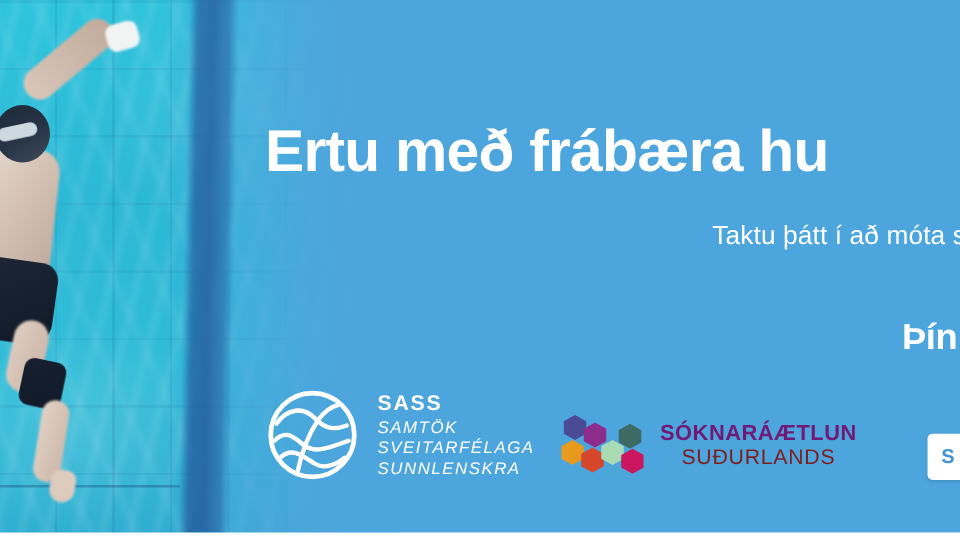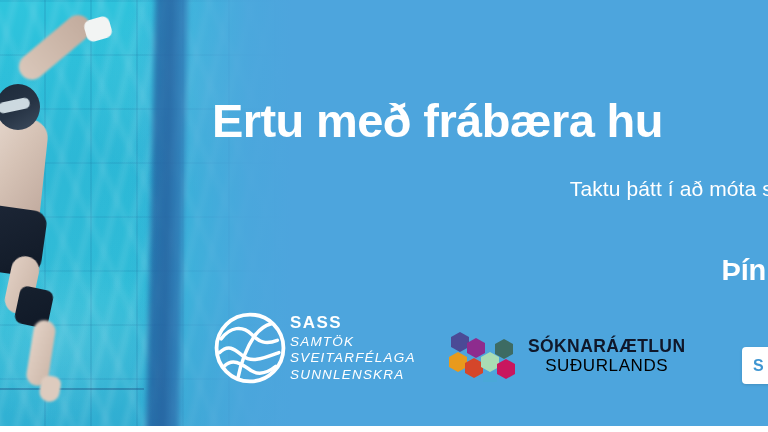--- a/index.html
+++ b/index.html
@@ -220,21 +220,21 @@
     letter-spacing: -.2px;
     white-space: nowrap;
   }
 
   
   .sass-logo {
     position: absolute;
     left: 212px; top: 310px;
     display: flex;
     align-items: center;
-    gap: 2px;
+    gap: 14px;
   }
   .sass-mark { width: 76px; height: 76px; display: block; flex: 0 0 auto; }
   .sass-text {
     color: #ffffff;
     line-height: 1.22;
     letter-spacing: 1.1px;
   }
   .sass-text .t-main { font-size: 17px; font-weight: bold; display: block; letter-spacing: 1.4px; }
   .sass-text .t-sub  { font-size: 13.5px; font-weight: 400; display: block; letter-spacing: 1.2px; font-style: italic; }
 
@@ -245,28 +245,28 @@
     display: flex;
     align-items: center;
     gap: 13px;
   }
   .hex-mark { width: 66px; height: 52px; display: block; flex: 0 0 auto; }
   .sokn-text { line-height: 1.15; }
   .sokn-text .s-main {
     display: block;
     font-size: 17.5px;
     font-weight: bold;
-    color: #0f172a;
+    color: #701a75;
     letter-spacing: .4px;
   }
   .sokn-text .s-sub {
     display: block;
     font-size: 17px;
     font-weight: 400;
-    color: #000000;
+    color: #7f1d1d;
     letter-spacing: .6px;
     text-align: center;
   }
 
   
   .cta {
     position: absolute;
     left: 742px; top: 347px;
     width: 70px; height: 37px;
     background: #ffffff;

